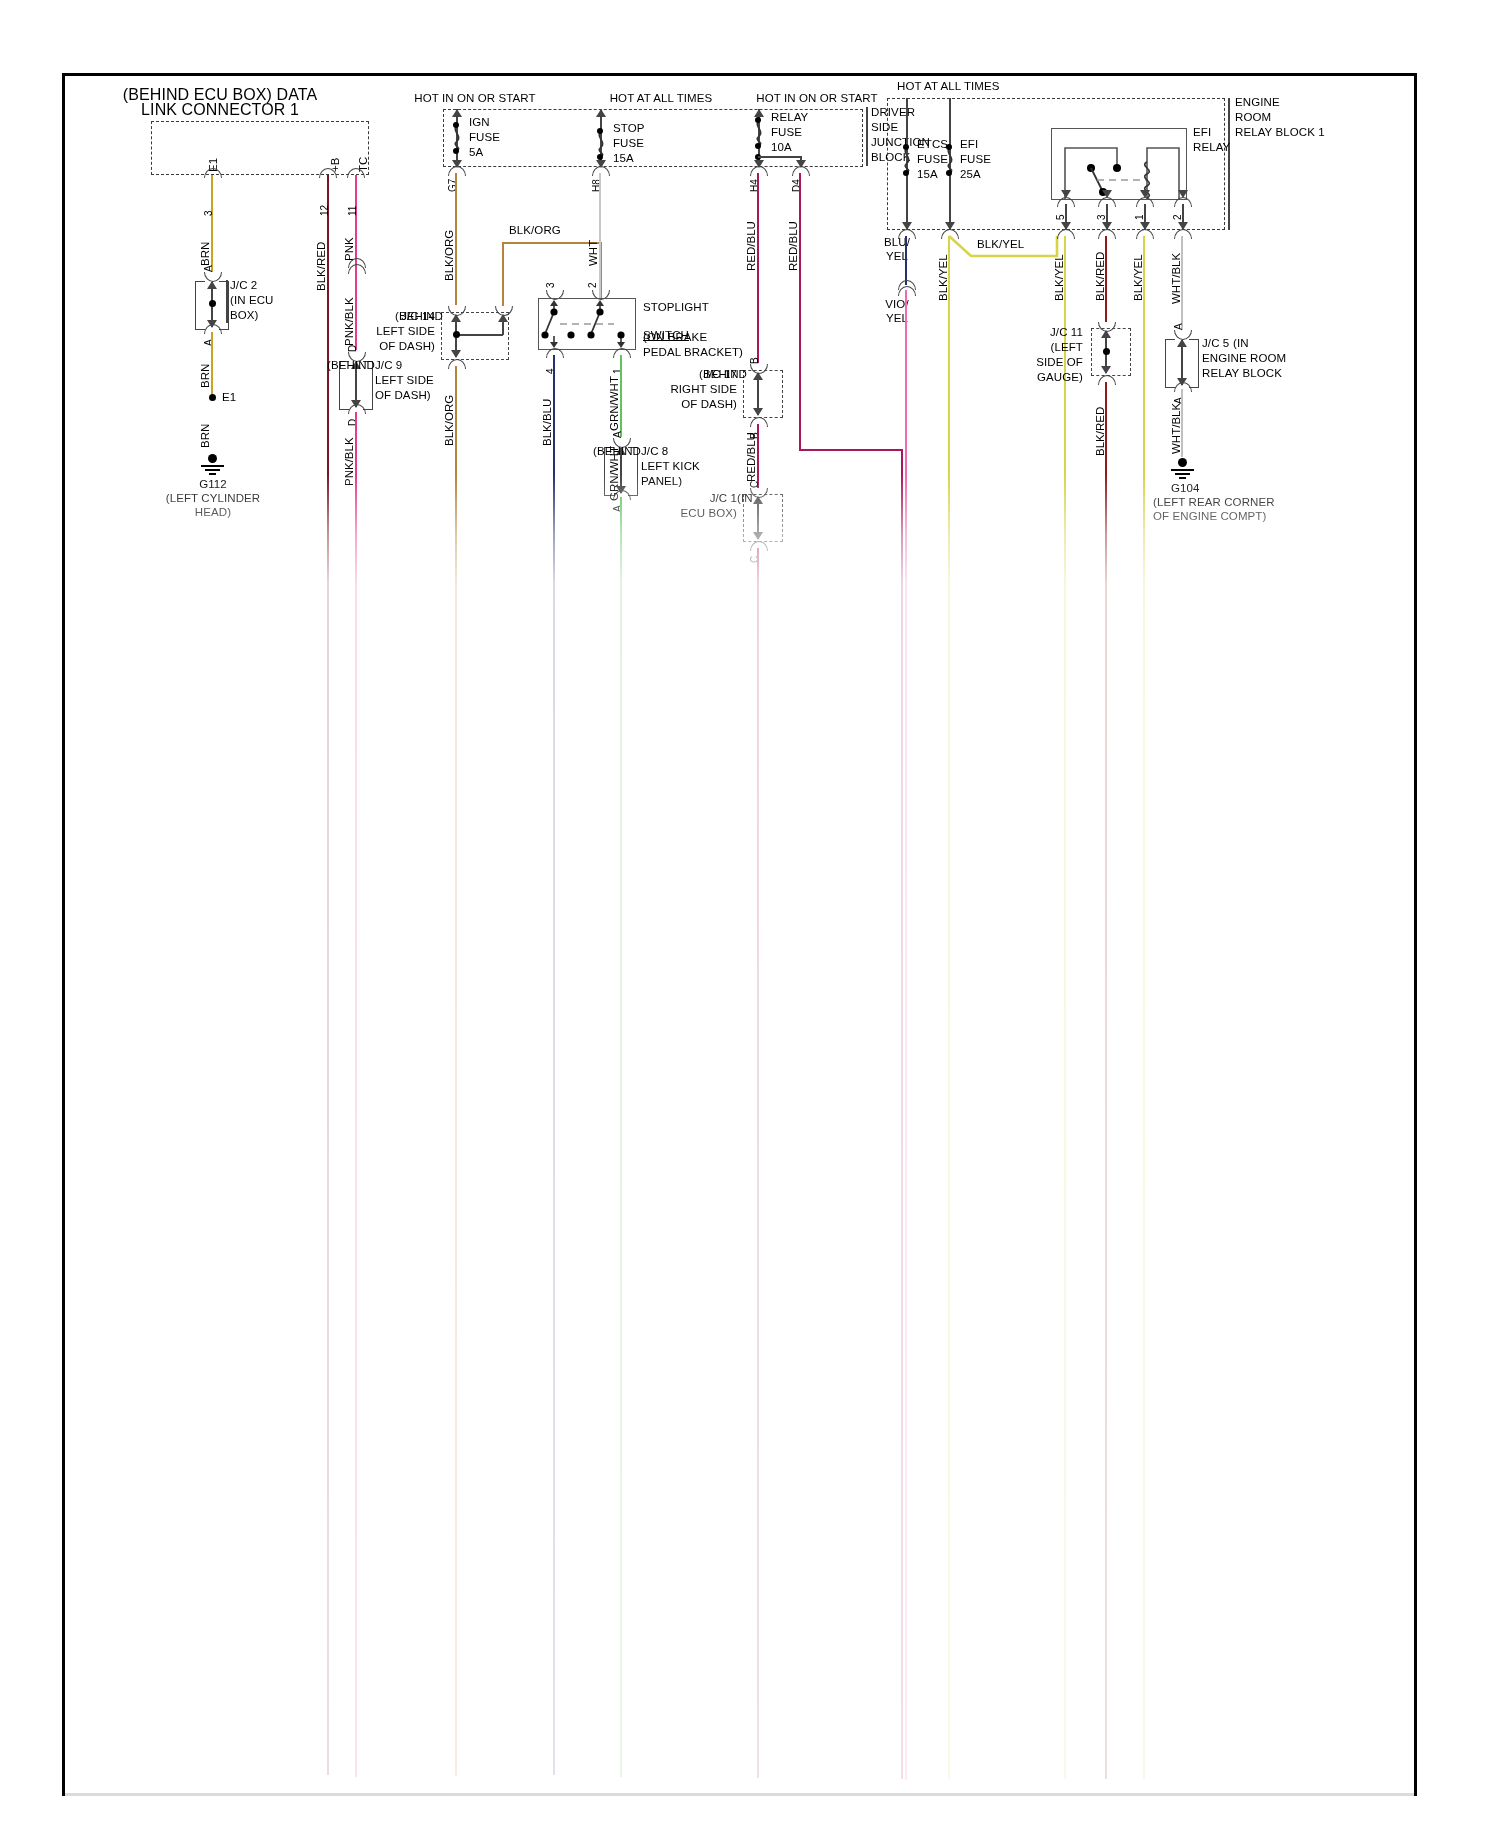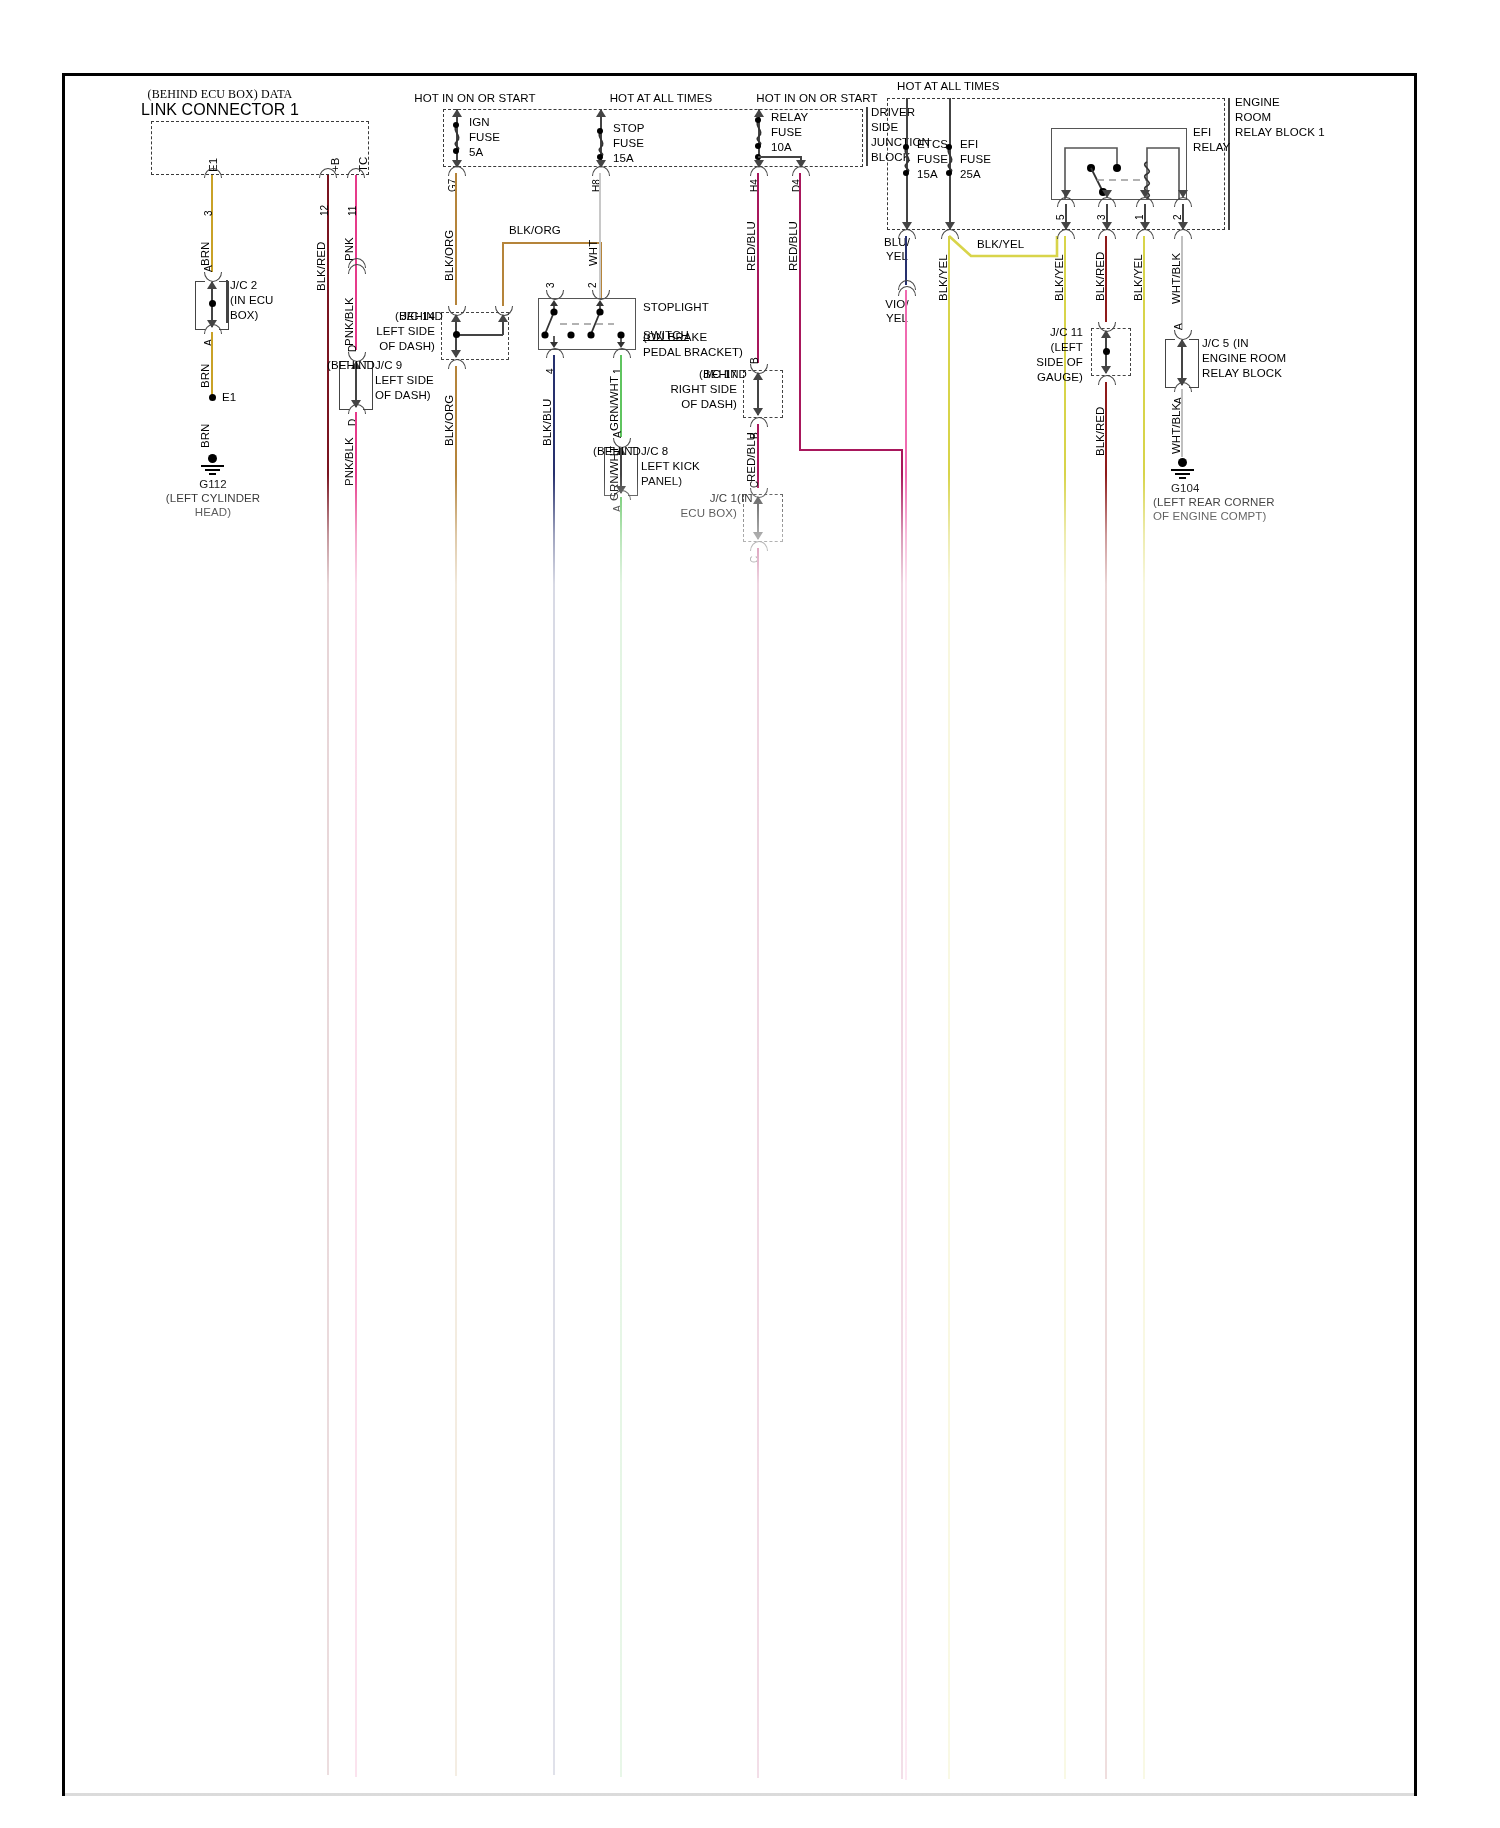--- a/index.html
+++ b/index.html
@@ -127,21 +127,21 @@
           <rect x="560" y="1660" width="160" height="70"></rect>
           <rect x="760" y="1660" width="160" height="70"></rect>
           <rect x="110" y="1680" width="90" height="60"></rect>
         </g>
       </g>
     </svg>
   </div>
 
   <div id="frame">
 
-    <div class="lbl c" style="left:20px;top:12px;width:270px;font-size:12px;font-family:Liberation Serif, serif;">(BEHIND ECU BOX) DATA</div>
+    <div class="lbl c" style="left:20px;top:12px;width:270px;font-size:16px;">(BEHIND ECU BOX) DATA</div>
     <div class="lbl c" style="left:20px;top:27px;width:270px;font-size:16px;">LINK CONNECTOR 1</div>
 
     <div class="dbox" style="left:86px;top:45px;width:218px;height:54px;"></div>
 
     <div class="vlbl" style="left:142px;top:96px;">E1</div>
     <div class="vlbl" style="left:264px;top:96px;">+B</div>
     <div class="vlbl" style="left:292px;top:96px;">TC</div>
 
     <div class="arc" style="left:139px;top:92px;"></div>
     <div class="arc" style="left:254px;top:92px;"></div>

